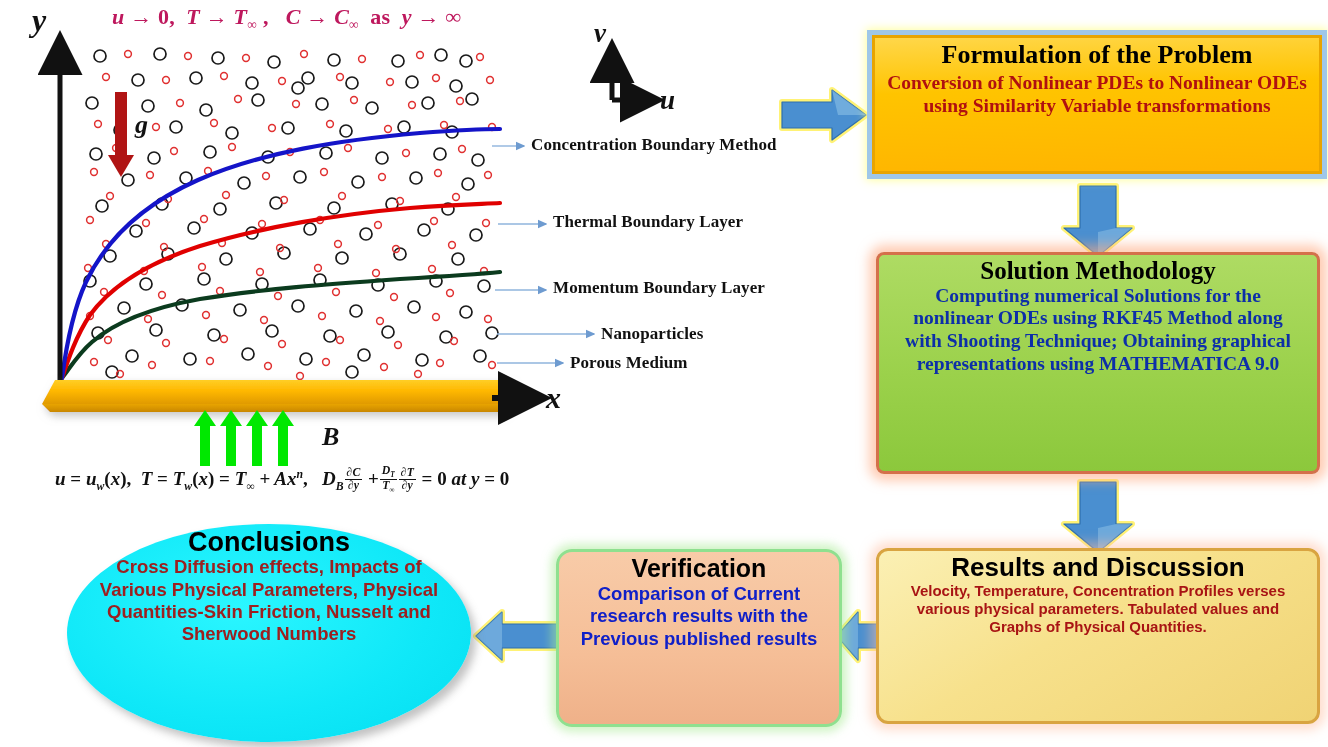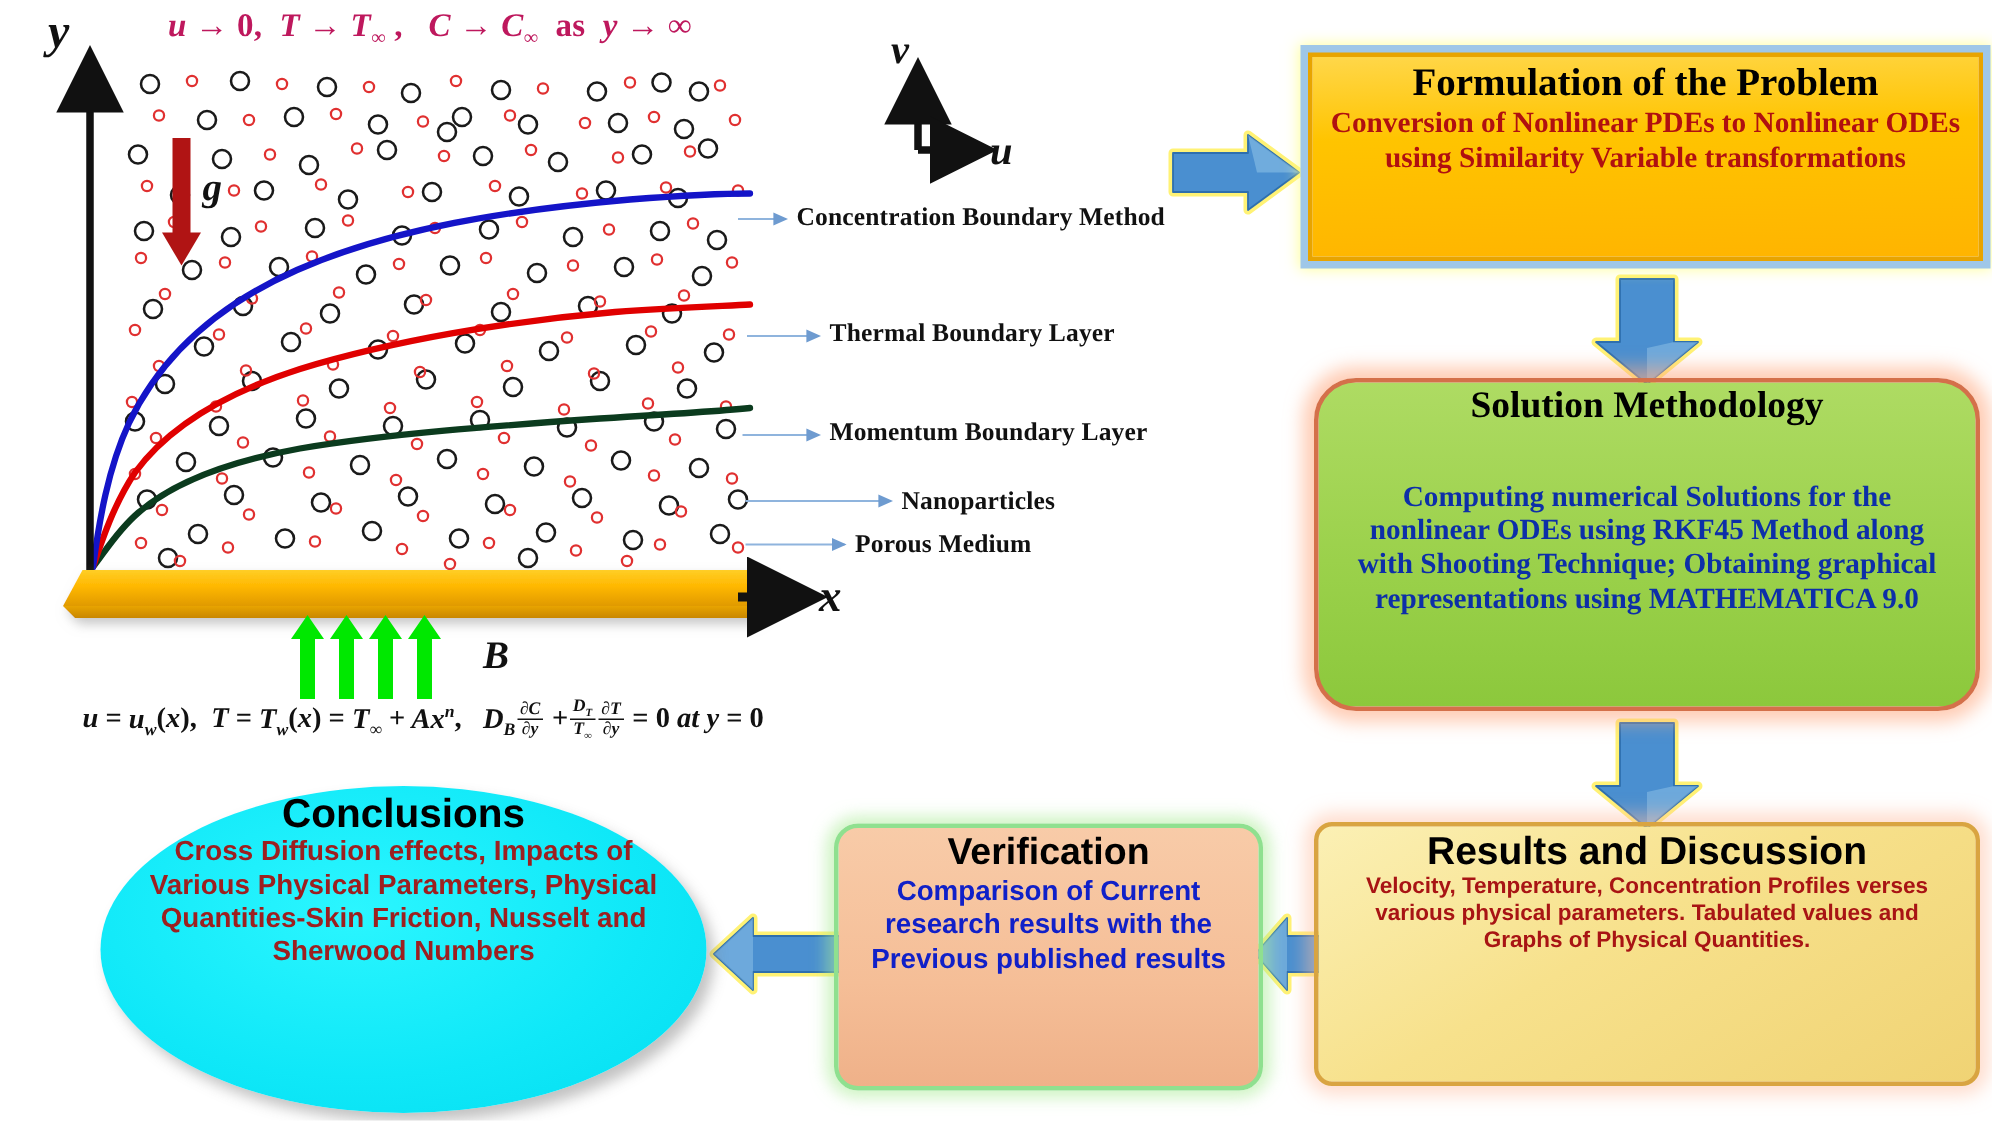--- a/index.html
+++ b/index.html
@@ -52,25 +52,25 @@
 
   #box-formulation{left:872px;top:35px;width:450px;height:139px;
       background:linear-gradient(178deg,#FFD74A 0%,#FFC400 38%,#FFB400 100%);
       border:3px solid #E8A400;
       box-shadow:0 0 0 5px #9fc7e8, 0 0 9px 6px rgba(255,255,140,.85);
       padding:3px 10px 0;}
   #box-formulation .hd{font-size:26px;font-family:"Liberation Serif",serif;line-height:1.1;}
   #box-formulation .bd{font-size:19.5px;color:#B01010;line-height:1.2;margin-top:1px;
       font-family:"Liberation Serif",serif;}
 
-  #box-solution{left:876px;top:252px;width:444px;height:222px;border-radius:28px;
+  #box-solution{left:876px;top:252px;width:444px;height:222px;border-radius:8px;
       background:linear-gradient(180deg,#A4D martin,#A2D45A);
       background:linear-gradient(180deg,#AEDB63 0%,#9BD14B 55%,#8CC83C 100%);
       border:3px solid #D4704A;
-      box-shadow:0 0 12px 7px rgba(255,170,130,.6);padding:2px 14px 0;gap:36px;}
+      box-shadow:0 0 12px 7px rgba(255,170,130,.6);padding:2px 14px 0;}
   #box-solution .hd{font-size:25px;font-family:"Liberation Serif",serif;line-height:1.1;}
   #box-solution .bd{font-size:19.5px;color:#0D2FA8;line-height:1.17;
       font-family:"Liberation Serif",serif;}
 
   #box-results{left:876px;top:548px;width:444px;height:176px;border-radius:12px 12px 12px 12px;
       background:linear-gradient(150deg,#FBF0B4 0%,#F7E18C 45%,#F0D374 100%);
       border:3px solid #D9A441;
       box-shadow:0 0 11px 6px rgba(255,190,160,.5);padding:2px 12px 0;}
   #box-results .hd{font-size:26px;font-family:"Liberation Sans",sans-serif;line-height:1.1;}
   #box-results .bd{font-size:15px;color:#A81414;line-height:1.2;

